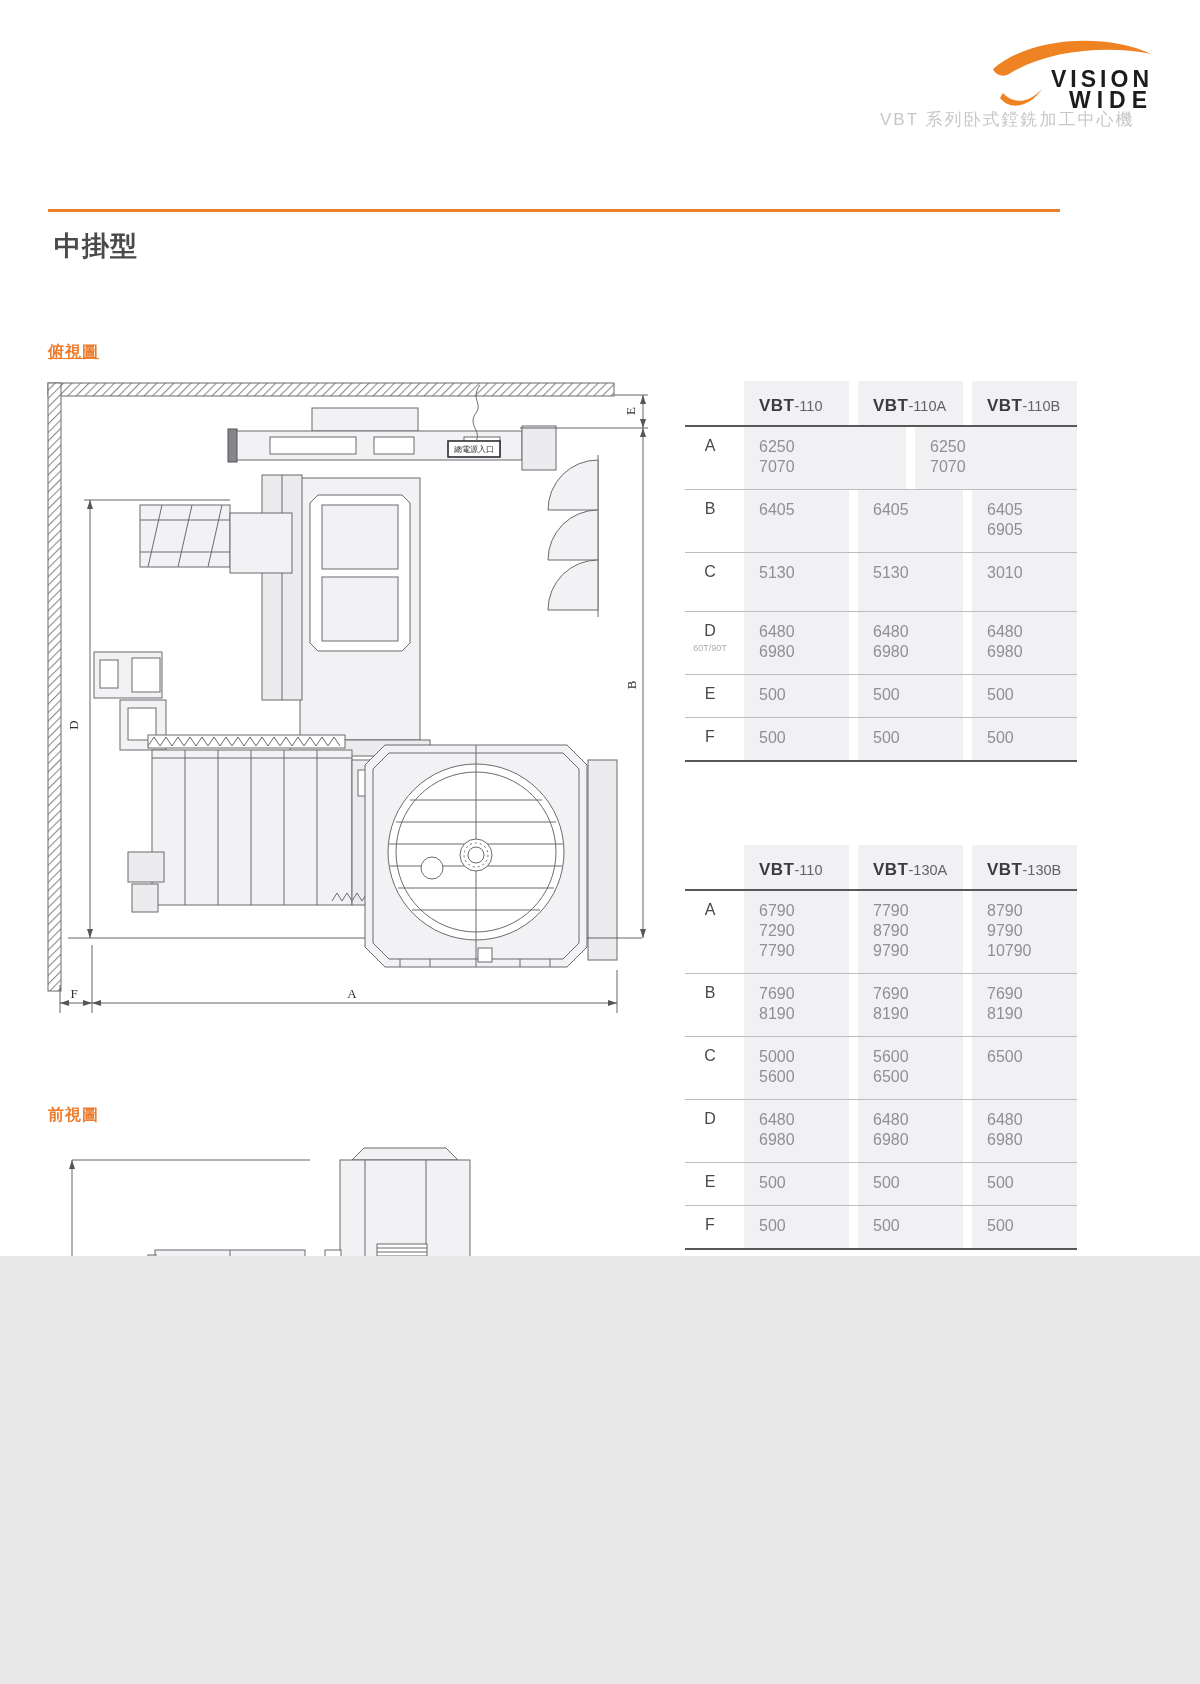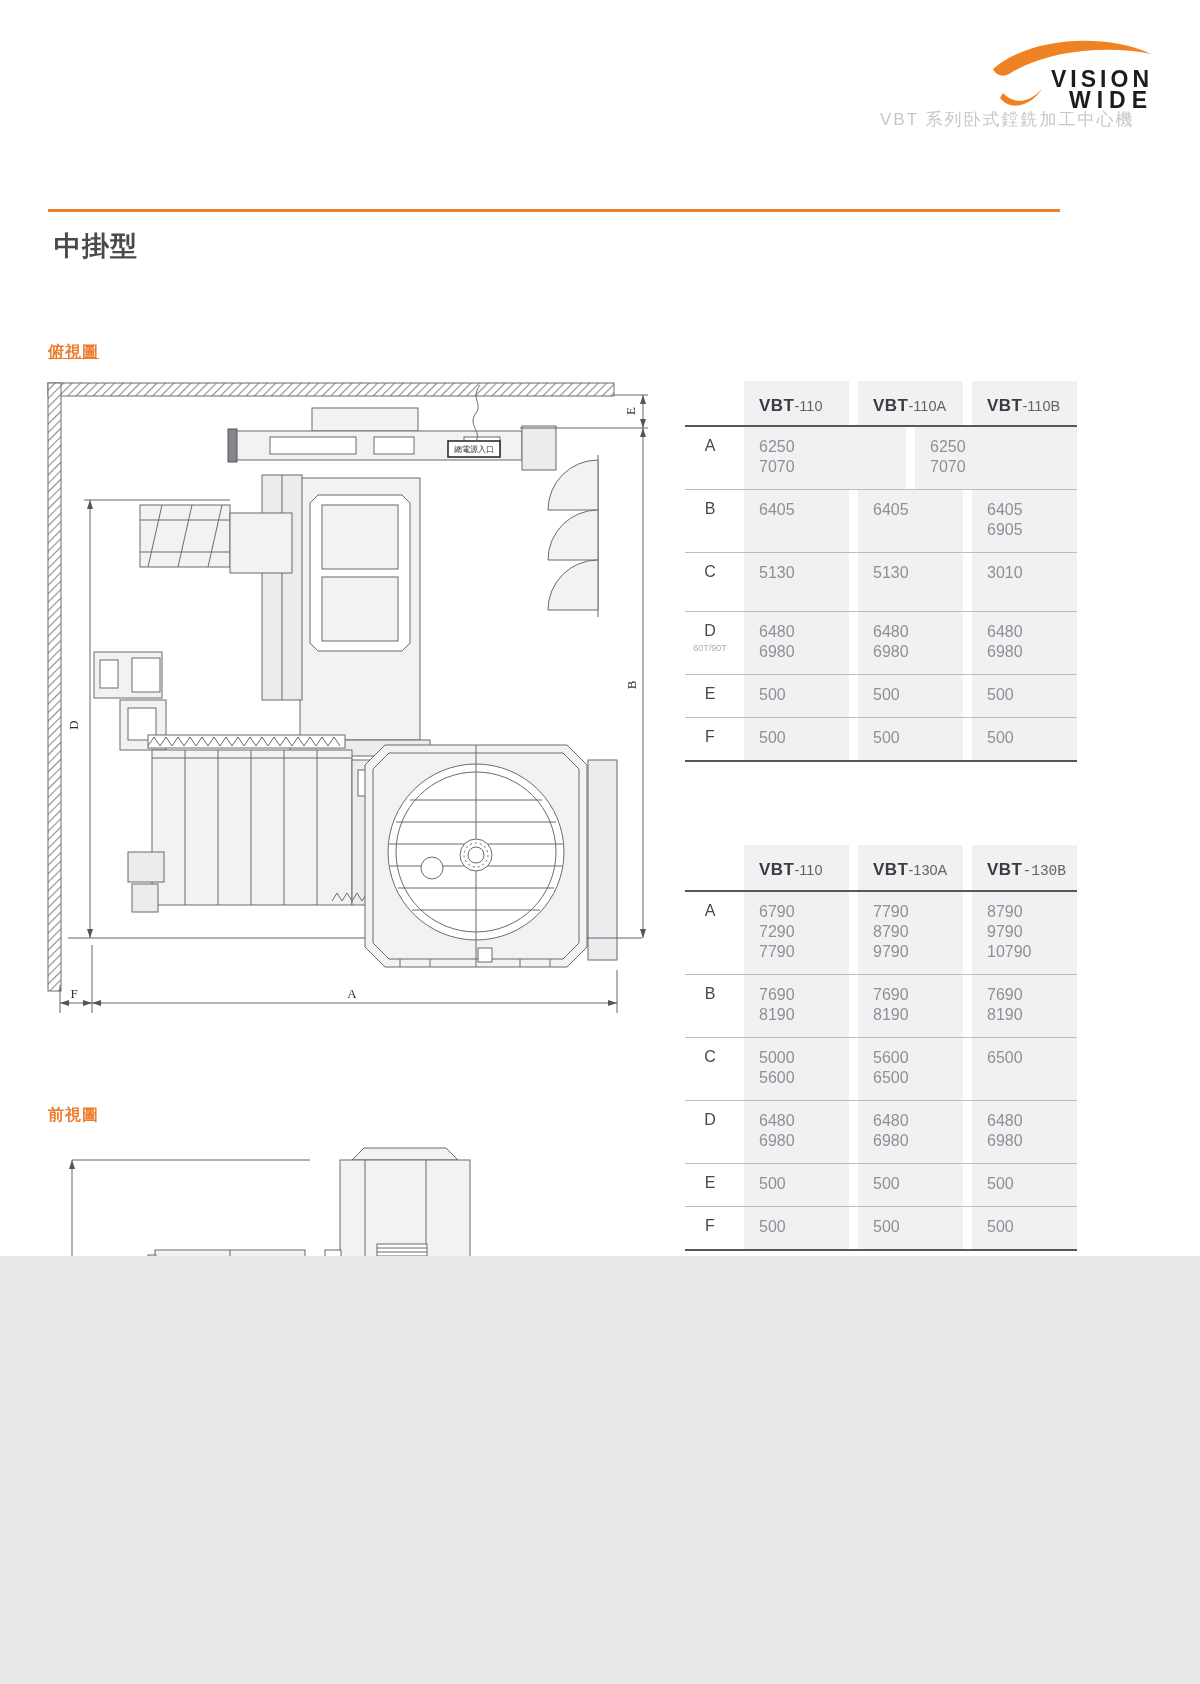--- a/index.html
+++ b/index.html
@@ -250,21 +250,21 @@
         <div class="tcell">500</div>
         <div class="tcell">500</div>
         <div class="tcell">500</div>
       </div>
     </div>
   <div class="vtable" id="table-1" style="left:685px;top:845px;">
       <div class="trow thead">
         <div class="tlabel"></div>
         <div class="tcell thcell"><div class="model-pre" style="display: inline;">VBT</div><div class="model-suf" style="display: inline;">-110</div></div>
         <div class="tcell thcell"><div class="model-pre" style="display: inline;">VBT</div><div class="model-suf" style="display: inline;">-130A</div></div>
-        <div class="tcell thcell"><div class="model-pre" style="display: inline;">VBT</div><div class="model-suf" style="display: inline; font-family: Liberation Mono, monospace;">-130B</div></div>
+        <div class="tcell thcell"><div class="model-pre" style="display: inline;">VBT</div><div class="model-suf" style="display: inline;">-130B</div></div>
       </div>
       <div class="trow drow tall">
         <div class="tlabel">
           <div class="dim-letter">A</div>
         </div>
         <div class="tcell">6790
 7290
 7790</div>
         <div class="tcell">7790
 8790

